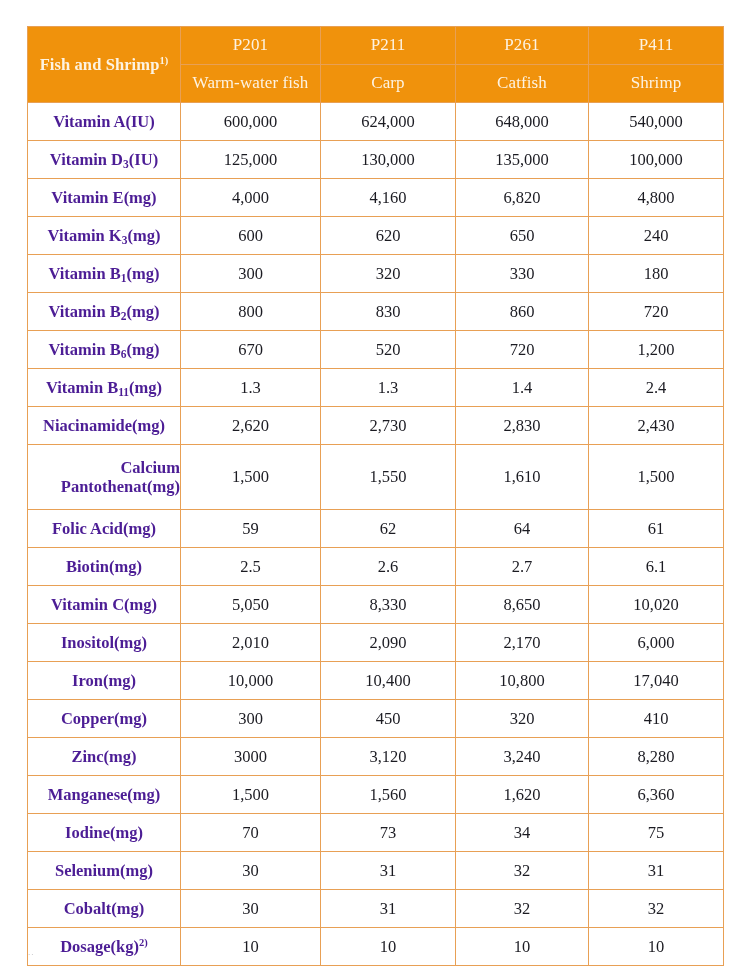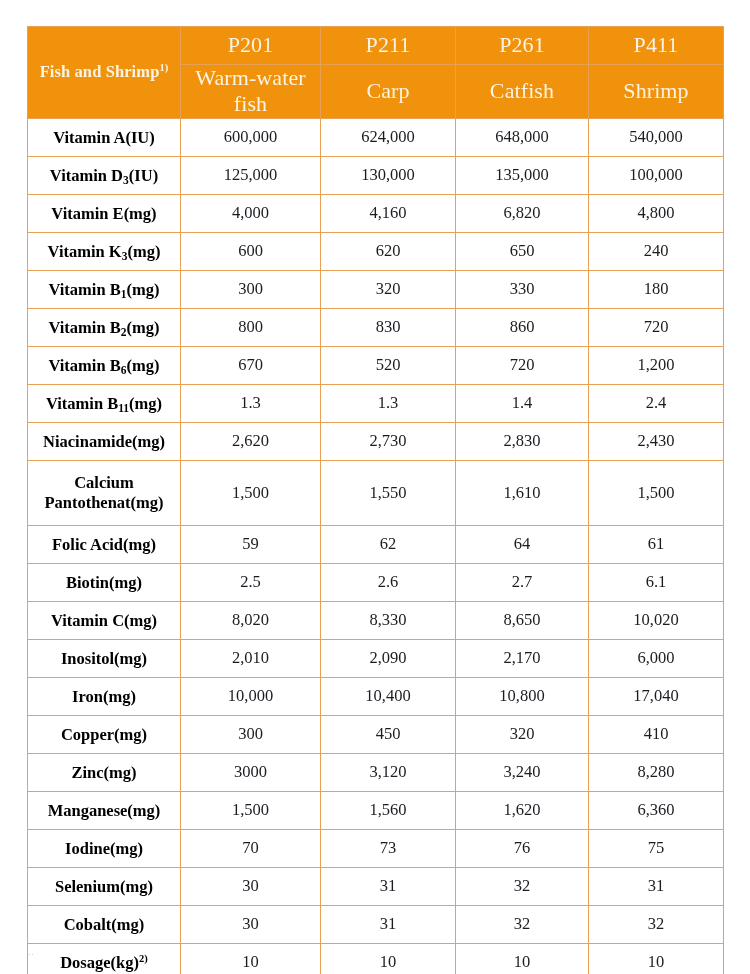--- a/index.html
+++ b/index.html
@@ -41,21 +41,21 @@
     text-align: center;
     vertical-align: middle;
     padding: 0;
     margin: 0;
   }
 
   
   .hdr-cell {
     background: #f0920c;
     color: #fdf3e2;
-    font-size: 22px;
+    font-size: 17px;
     font-weight: normal;
     letter-spacing: 0.1px;
     line-height: 1.2;
   }
   .hdr-rowspan {
     height: 74px;
     font-size: 16.5px;
     padding: 0 4px;
     font-weight: bold;
   }
@@ -67,27 +67,28 @@
   }
   .hdr-cell sup {
     font-size: 10.5px;
     vertical-align: super;
     line-height: 0;
   }
 
   
   .row-label {
     font-size: 16.5px;
-    color: #000000;
+    color: #4c1d95;
     height: 37px;
     line-height: 1.18;
     padding: 2px 3px;
   }
   .row-label.two-line {
     height: 64px;
+    text-align: right;
   }
   .row-label sub {
     font-size: 11.5px;
     vertical-align: baseline;
     position: relative;
     bottom: -3px;
     line-height: 0;
   }
   .row-label sup {
     font-size: 10.5px;
@@ -225,21 +226,21 @@
         </tr>
         <tr>
           <th class="row-label"><span>Biotin(mg)</span></th>
           <td class="row-value">2.5</td>
           <td class="row-value">2.6</td>
           <td class="row-value">2.7</td>
           <td class="row-value">6.1</td>
         </tr>
         <tr>
           <th class="row-label"><span>Vitamin C(mg)</span></th>
-          <td class="row-value">8,020</td>
+          <td class="row-value">5,050</td>
           <td class="row-value">8,330</td>
           <td class="row-value">8,650</td>
           <td class="row-value">10,020</td>
         </tr>
         <tr>
           <th class="row-label"><span>Inositol(mg)</span></th>
           <td class="row-value">2,010</td>
           <td class="row-value">2,090</td>
           <td class="row-value">2,170</td>
           <td class="row-value">6,000</td>
@@ -269,21 +270,21 @@
           <th class="row-label"><span>Manganese(mg)</span></th>
           <td class="row-value">1,500</td>
           <td class="row-value">1,560</td>
           <td class="row-value">1,620</td>
           <td class="row-value">6,360</td>
         </tr>
         <tr>
           <th class="row-label"><span>Iodine(mg)</span></th>
           <td class="row-value">70</td>
           <td class="row-value">73</td>
-          <td class="row-value">76</td>
+          <td class="row-value">34</td>
           <td class="row-value">75</td>
         </tr>
         <tr>
           <th class="row-label"><span>Selenium(mg)</span></th>
           <td class="row-value">30</td>
           <td class="row-value">31</td>
           <td class="row-value">32</td>
           <td class="row-value">31</td>
         </tr>
         <tr>

